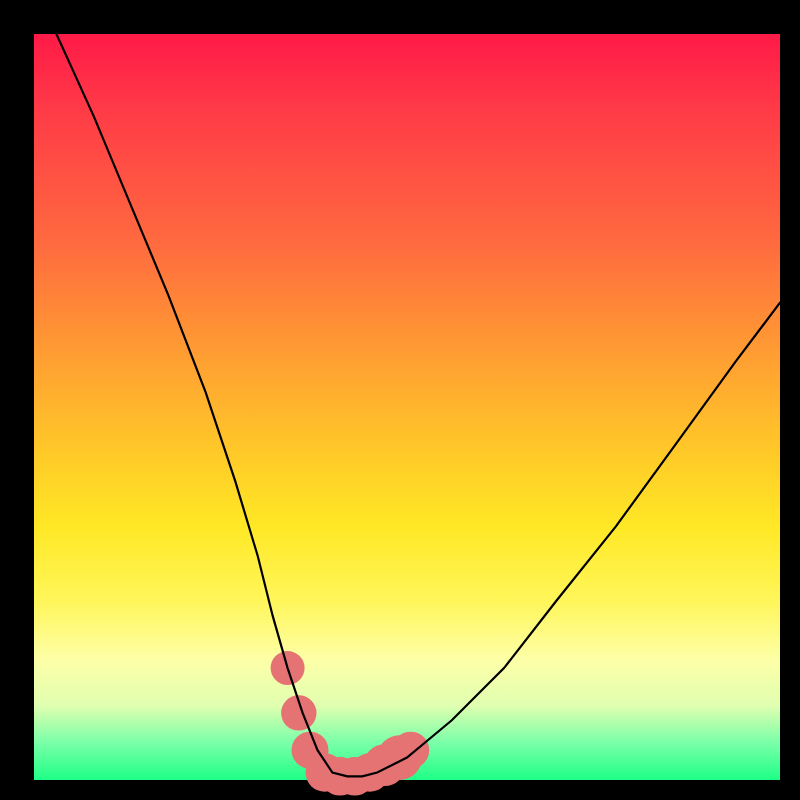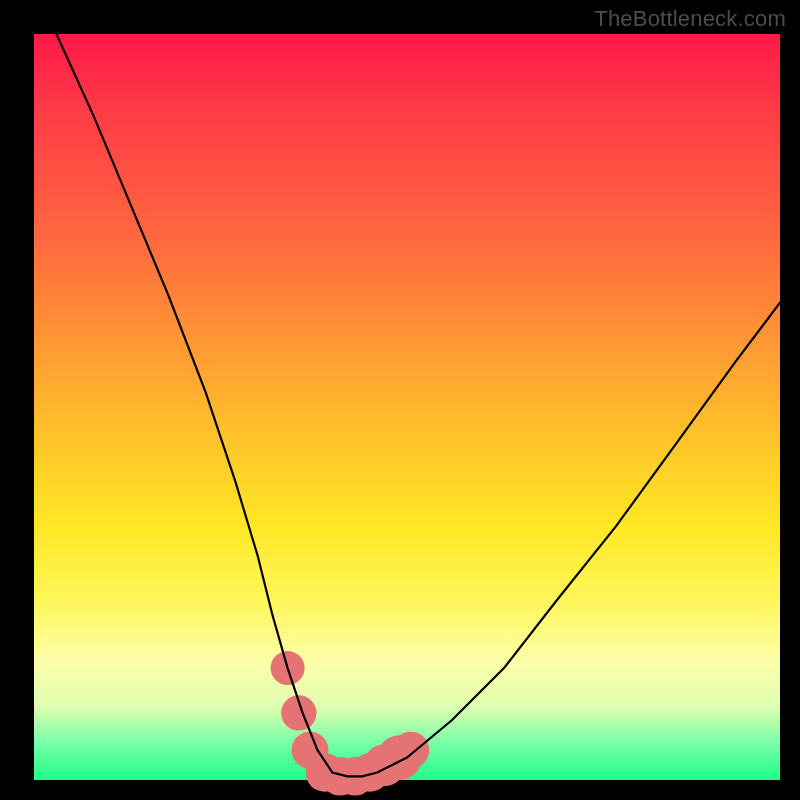--- a/index.html
+++ b/index.html
@@ -55,21 +55,20 @@
     top: 0;
     width: 746px;
     height: 746px;
     overflow: visible;
   }
 </style>
 </head>
 <body>
 
 <div class="frame">
-  <div class="watermark">TheBottleneck.com</div>
   <div class="plot">
     <svg class="curve" viewBox="0 0 746 746">
       <g id="markers-g">
           <circle cx="253.6" cy="634.1" r="17.0" fill="#e57373"></circle>
           <circle cx="264.8" cy="678.9" r="17.7" fill="#e57373"></circle>
           <circle cx="276.0" cy="716.2" r="18.5" fill="#e57373"></circle>
           <circle cx="290.9" cy="738.5" r="19.3" fill="#e57373"></circle>
           <circle cx="305.9" cy="742.3" r="19.3" fill="#e57373"></circle>
           <circle cx="320.8" cy="742.3" r="19.3" fill="#e57373"></circle>
           <circle cx="335.7" cy="738.5" r="19.3" fill="#e57373"></circle>

